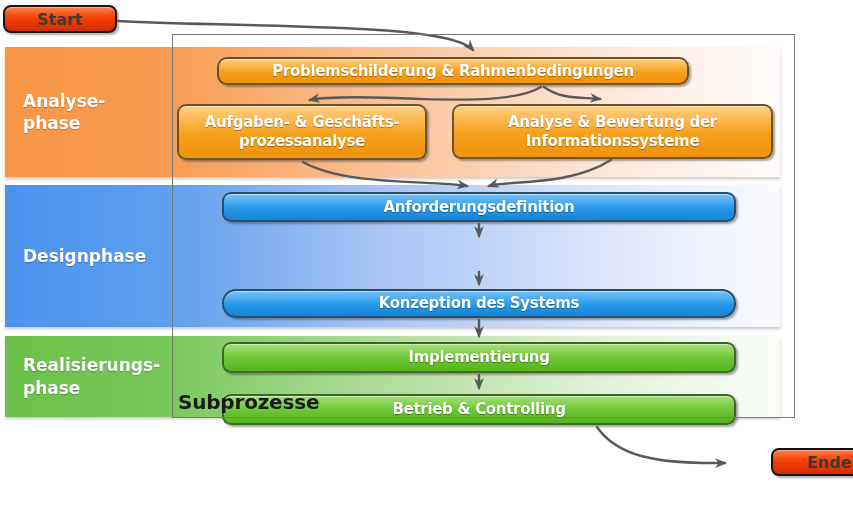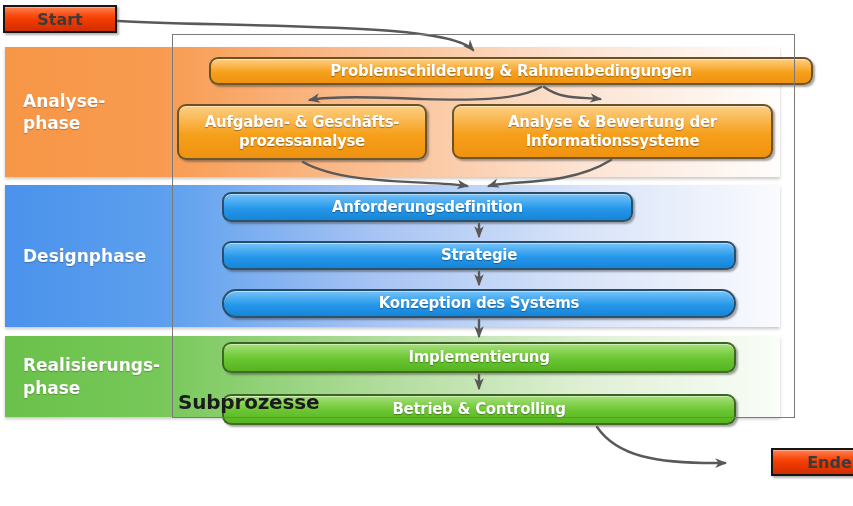--- a/index.html
+++ b/index.html
@@ -51,21 +51,21 @@
     border:2px solid rgba(40,70,92,0.9);
     box-shadow:2px 2px 2px rgba(60,60,60,0.45),inset 0 1px 0 rgba(255,255,255,0.45);
   }
   .node-green{
     background:linear-gradient(180deg,#A5E07A 0%,#7BCE44 38%,#69C531 55%,#57B421 100%);
     border:2px solid rgba(58,92,34,0.9);
     box-shadow:2px 2px 2px rgba(60,60,60,0.45),inset 0 1px 0 rgba(255,255,255,0.45);
   }
   
   .terminator{
-    position:absolute;z-index:5;box-sizing:border-box;border-radius:0;
+    position:absolute;z-index:5;box-sizing:border-box;border-radius:8px;
     display:flex;align-items:center;justify-content:center;
     background:linear-gradient(180deg,#FF8252 0%,#FA4B10 35%,#F03A00 55%,#CE2F00 100%);
     border:2px solid #151515;color:#3b3b3b;font-weight:bold;font-size:16px;
     box-shadow:2px 2px 2px rgba(100,100,100,0.5),inset 0 1px 0 rgba(255,255,255,0.35);
   }
   .terminator-start{left:3px;top:5px;width:114px;height:28px;}
   .terminator-end{left:771px;top:448px;width:117px;height:28px;align-items:center;}
   
   .arrows{position:absolute;left:0;top:0;z-index:4;pointer-events:none;}
 </style>
@@ -79,28 +79,27 @@
 phase</div>
   </div>
   <div class="band band-design">
     <div class="phase-label">Designphase</div>
   </div>
   <div class="band band-realisierung">
     <div class="phase-label">Realisierungs-
 phase</div>
   </div>
 
-  <div class="node node-orange" style="left:209px;top:57px;width:604px;height:28px;">Problemschilderung &amp; Rahmenbedingungen</div>
+  <div class="node node-orange" style="left:217px;top:57px;width:472px;height:28px;border-radius:10px;">Problemschilderung &amp; Rahmenbedingungen</div>
   <div class="node node-orange" style="left:177px;top:104px;width:250px;height:56px;">Aufgaben- &amp; Geschäfts-
 prozessanalyse</div>
   <div class="node node-orange" style="left:452px;top:104px;width:321px;height:55px;text-align:center;">Analyse &amp; Bewertung der
 Informationssysteme</div>
 
-  <div class="node node-blue" style="left:222px;top:192px;width:411px;height:30px;">Anforderungsdefinition</div>
-  <div class="node node-blue" style="left:222px;top:241px;width:514px;height:29px;">Strategie</div>
+  <div class="node node-blue" style="left:222px;top:192px;width:514px;height:30px;">Anforderungsdefinition</div>
   <div class="node node-blue" style="left:222px;top:289px;width:514px;height:29px;border-radius:14px;">Konzeption des Systems</div>
 
   <div class="node node-green" style="left:222px;top:342px;width:514px;height:31px;">Implementierung</div>
   <div class="node node-green" style="left:222px;top:394px;width:514px;height:31px;">Betrieb &amp; Controlling</div>
 
   <svg class="arrows" width="853" height="506" viewBox="0 0 853 506">
     <defs>
       <marker id="arw" viewBox="0 0 10 8" refX="8.2" refY="4" markerWidth="12" markerHeight="10" orient="auto" markerUnits="userSpaceOnUse">
         <path d="M0,0 L10,4 L0,8 L2.8,4 Z" fill="#595959"></path>
       </marker>

